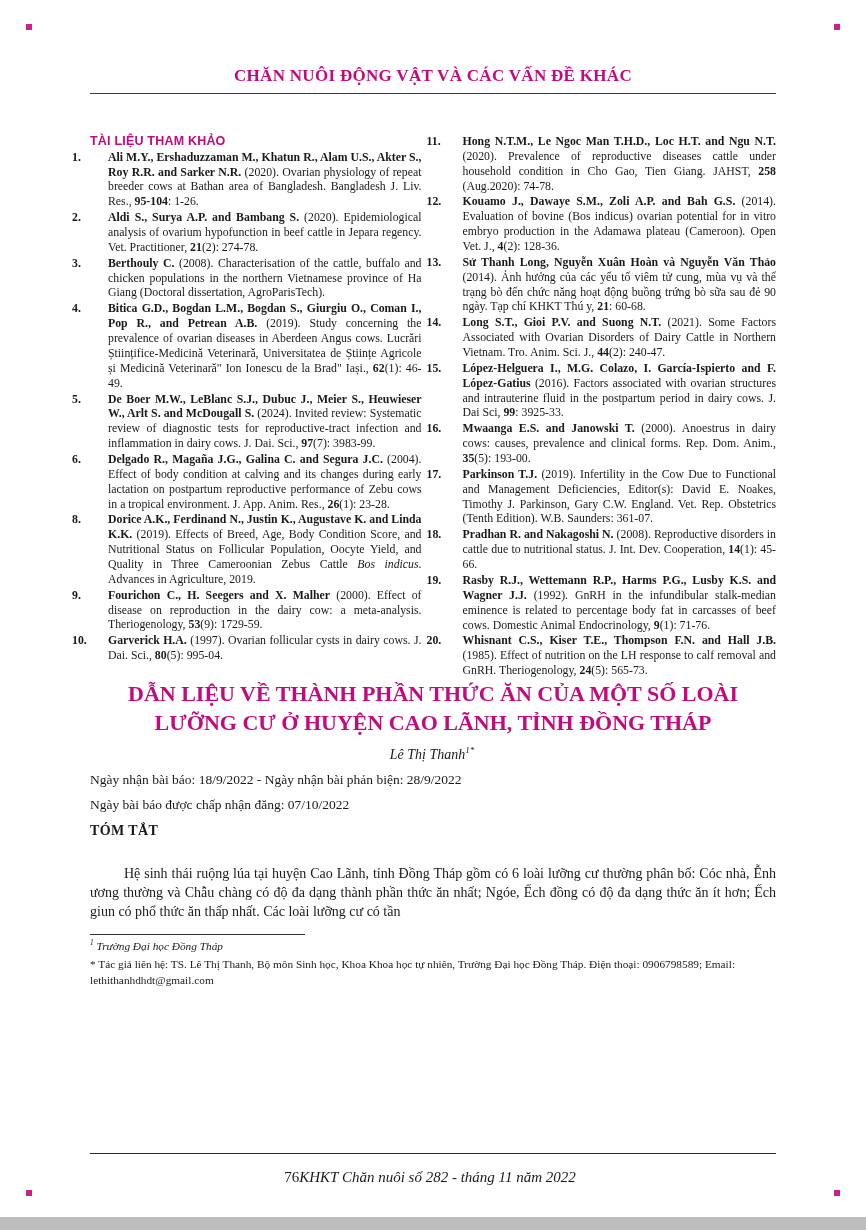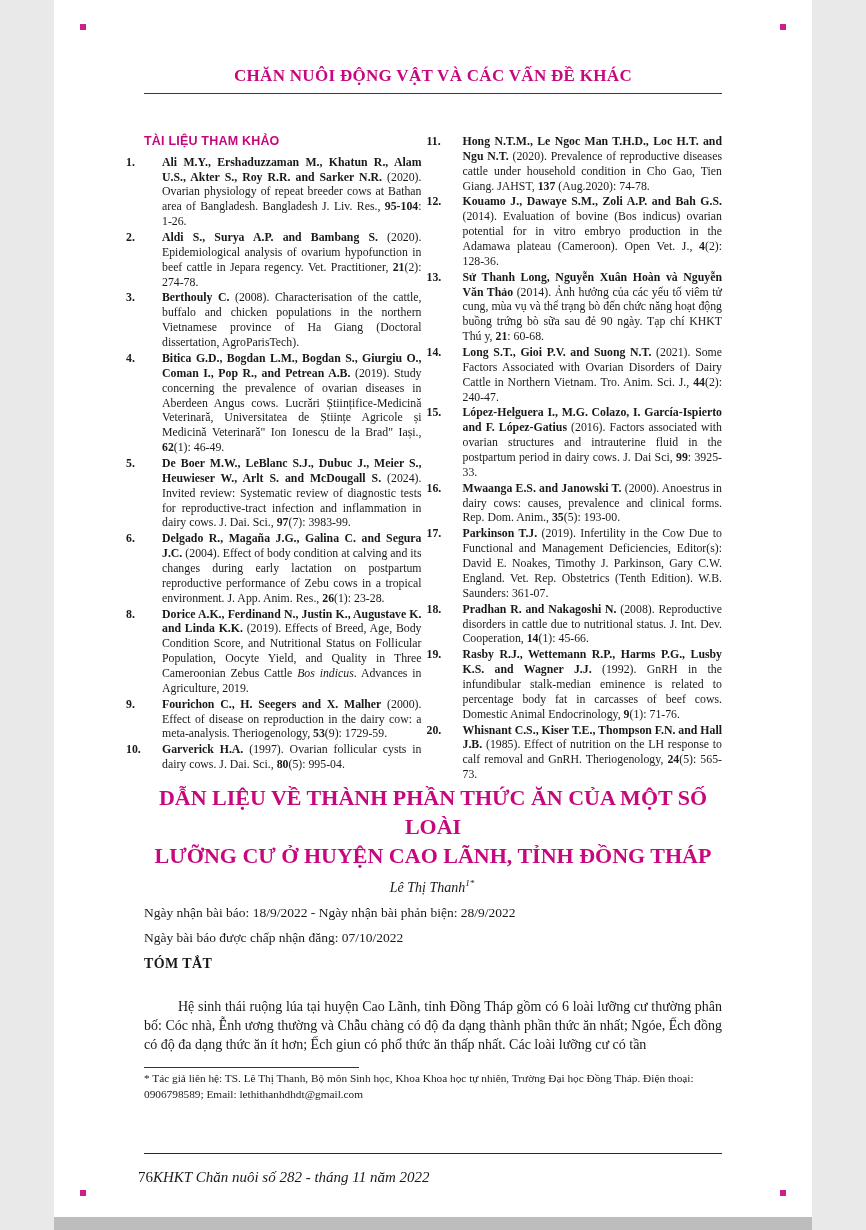--- a/index.html
+++ b/index.html
@@ -1,38 +1,38 @@
 <!DOCTYPE html>
 <html style="--accent: #c6077e;"><head>
 <meta charset="utf-8">
 <style>
   :root { --accent: #c6077e; }
   * { margin:0; padding:0; box-sizing:border-box; }
   html,body { background:#e9e9e9; }
   .page {
-    position:relative; width:758px; height:1230px; margin:0 auto;
+    position:relative; width:866px; height:1230px; margin:0 auto;
     background:#ffffff; overflow:hidden;
     padding:0 90px;
     font-family:"Liberation Serif", serif; color:#191919;
   }
   .corner-mark { position:absolute; width:6px; height:6px; background:var(--accent); opacity:.9; }
   .tl{ left:26px; top:24px; } .tr{ right:26px; top:24px; }
   .bl{ left:26px; bottom:34px; } .br{ right:26px; bottom:34px; }
 
   .running-head {
     padding-top:66px; text-align:center; color:var(--accent);
     font-weight:700; font-size:17px; letter-spacing:.3px;
   }
   .head-rule { border-top:1.5px solid #3a3a3a; margin-top:7px; }
 
   .columns { display:flex; gap:23px; margin-top:40px; }
   .col { flex:1; font-size:11.8px; line-height:1.26; text-align:justify; }
   .ref-heading {
     font-family:"Liberation Sans", sans-serif; font-weight:700; font-size:12.5px;
-    color:var(--accent); margin-bottom:5px; letter-spacing:.2px;
+    color:var(--accent); letter-spacing:.2px;
   }
   .ref-item { padding-left:18px; text-indent:-18px; margin-bottom:1px; }
   .ref-num { font-weight:700; display:inline-block; min-width:18px; }
   .seg-b { font-weight:700; }
   .seg-i { font-style:italic; }
 
   .article-title {
     text-align:center; color:var(--accent);
     font-weight:700; font-size:22px; line-height:1.32;
   }
@@ -41,21 +41,21 @@
   .abstract-heading { text-align:left; font-weight:700; font-size:14px; margin-top:10px; letter-spacing:.4px; }
   .abstract { margin-top:25px; font-size:14px; line-height:1.36; text-align:justify; text-indent:34px; }
 
   .fn-sep { width:215px; border-top:1px solid #333; margin-top:13px; }
   .footnote { font-size:11.3px; line-height:1.4; margin-top:3px; }
   .fn1 { font-style:italic; }
 
   .footer-rule { position:absolute; left:90px; right:90px; bottom:76px; border-top:1.5px solid #2a2a2a; }
   .footer {
     position:absolute; left:84px; right:90px; bottom:44px;
-    display:flex; justify-content:flex-start; font-size:15px;
+    display:flex; justify-content:center; font-size:15px;
   }
   .journal { font-style:italic; }
   .scan-strip { position:absolute; left:0; right:0; bottom:0; height:13px; background:#bdbdbd; }
   sup { font-size:.65em; }
 </style>
 </head>
 <body>
 
 <div class="page">
   <div class="corner-mark tl"></div>
@@ -76,21 +76,21 @@
           <div class="ref-item"><span class="ref-num">4.</span><span class="seg-b">Bitica G.D., Bogdan L.M., Bogdan S., Giurgiu O., Coman I., Pop R., and Petrean A.B.</span><span> (2019). Study concerning the prevalence of ovarian diseases in Aberdeen Angus cows. Lucrări Științifice-Medicină Veterinară, Universitatea de Științe Agricole și Medicină Veterinară" Ion Ionescu de la Brad" Iași., </span><span class="seg-b">62</span><span>(1): 46-49.</span></div>
           <div class="ref-item"><span class="ref-num">5.</span><span class="seg-b">De Boer M.W., LeBlanc S.J., Dubuc J., Meier S., Heuwieser W., Arlt S. and McDougall S.</span><span> (2024). Invited review: Systematic review of diagnostic tests for reproductive-tract infection and inflammation in dairy cows. J. Dai. Sci., </span><span class="seg-b">97</span><span>(7): 3983-99.</span></div>
           <div class="ref-item"><span class="ref-num">6.</span><span class="seg-b">Delgado R., Magaña J.G., Galina C. and Segura J.C.</span><span> (2004). Effect of body condition at calving and its changes during early lactation on postpartum reproductive performance of Zebu cows in a tropical environment. J. App. Anim. Res., </span><span class="seg-b">26</span><span>(1): 23-28.</span></div>
           <div class="ref-item"><span class="ref-num">8.</span><span class="seg-b">Dorice A.K., Ferdinand N., Justin K., Augustave K. and Linda K.K.</span><span> (2019). Effects of Breed, Age, Body Condition Score, and Nutritional Status on Follicular Population, Oocyte Yield, and Quality in Three Cameroonian Zebus Cattle </span><span class="seg-i">Bos indicus</span><span>. Advances in Agriculture, 2019.</span></div>
           <div class="ref-item"><span class="ref-num">9.</span><span class="seg-b">Fourichon C., H. Seegers and X. Malher</span><span> (2000). Effect of disease on reproduction in the dairy cow: a meta-analysis. Theriogenology, </span><span class="seg-b">53</span><span>(9): 1729-59.</span></div>
           <div class="ref-item"><span class="ref-num">10.</span><span class="seg-b">Garverick H.A.</span><span> (1997). Ovarian follicular cysts in dairy cows. J. Dai. Sci., </span><span class="seg-b">80</span><span>(5): 995-04.</span></div>
         </div>
     </div>
     <div class="col">
       <div id="refs-right">
-          <div class="ref-item"><span class="ref-num">11.</span><span class="seg-b">Hong N.T.M., Le Ngoc Man T.H.D., Loc H.T. and Ngu N.T.</span><span> (2020). Prevalence of reproductive diseases cattle under household condition in Cho Gao, Tien Giang. JAHST, </span><span class="seg-b">137</span><span> (Aug.2020): 74-78.</span></div>
+          <div class="ref-item"><span class="ref-num">11.</span><span class="seg-b">Hong N.T.M., Le Ngoc Man T.H.D., Loc H.T. and Ngu N.T.</span><span> (2020). Prevalence of reproductive diseases cattle under household condition in Cho Gao, Tien Giang. JAHST, </span><span class="seg-b">258</span><span> (Aug.2020): 74-78.</span></div>
           <div class="ref-item"><span class="ref-num">12.</span><span class="seg-b">Kouamo J., Dawaye S.M., Zoli A.P. and Bah G.S.</span><span> (2014). Evaluation of bovine (Bos indicus) ovarian potential for in vitro embryo production in the Adamawa plateau (Cameroon). Open Vet. J., </span><span class="seg-b">4</span><span>(2): 128-36.</span></div>
           <div class="ref-item"><span class="ref-num">13.</span><span class="seg-b">Sử Thanh Long, Nguyễn Xuân Hoàn và Nguyễn Văn Thảo</span><span> (2014). Ảnh hưởng của các yếu tố viêm tử cung, mùa vụ và thể trạng bò đến chức năng hoạt động buồng trứng bò sữa sau đẻ 90 ngày. Tạp chí KHKT Thú y, </span><span class="seg-b">21</span><span>: 60-68.</span></div>
           <div class="ref-item"><span class="ref-num">14.</span><span class="seg-b">Long S.T., Gioi P.V. and Suong N.T.</span><span> (2021). Some Factors Associated with Ovarian Disorders of Dairy Cattle in Northern Vietnam. Tro. Anim. Sci. J., </span><span class="seg-b">44</span><span>(2): 240-47.</span></div>
           <div class="ref-item"><span class="ref-num">15.</span><span class="seg-b">López-Helguera I., M.G. Colazo, I. García-Ispierto and F. López-Gatius</span><span> (2016). Factors associated with ovarian structures and intrauterine fluid in the postpartum period in dairy cows. J. Dai Sci, </span><span class="seg-b">99</span><span>: 3925-33.</span></div>
           <div class="ref-item"><span class="ref-num">16.</span><span class="seg-b">Mwaanga E.S. and Janowski T.</span><span> (2000). Anoestrus in dairy cows: causes, prevalence and clinical forms. Rep. Dom. Anim., </span><span class="seg-b">35</span><span>(5): 193-00.</span></div>
           <div class="ref-item"><span class="ref-num">17.</span><span class="seg-b">Parkinson T.J.</span><span> (2019). Infertility in the Cow Due to Functional and Management Deficiencies, Editor(s): David E. Noakes, Timothy J. Parkinson, Gary C.W. England. Vet. Rep. Obstetrics (Tenth Edition). W.B. Saunders: 361-07.</span></div>
           <div class="ref-item"><span class="ref-num">18.</span><span class="seg-b">Pradhan R. and Nakagoshi N.</span><span> (2008). Reproductive disorders in cattle due to nutritional status. J. Int. Dev. Cooperation, </span><span class="seg-b">14</span><span>(1): 45-66.</span></div>
           <div class="ref-item"><span class="ref-num">19.</span><span class="seg-b">Rasby R.J., Wettemann R.P., Harms P.G., Lusby K.S. and Wagner J.J.</span><span> (1992). GnRH in the infundibular stalk-median eminence is related to percentage body fat in carcasses of beef cows. Domestic Animal Endocrinology, </span><span class="seg-b">9</span><span>(1): 71-76.</span></div>
           <div class="ref-item"><span class="ref-num">20.</span><span class="seg-b">Whisnant C.S., Kiser T.E., Thompson F.N. and Hall J.B.</span><span> (1985). Effect of nutrition on the LH response to calf removal and GnRH. Theriogenology, </span><span class="seg-b">24</span><span>(5): 565-73.</span></div>
         </div>
@@ -106,20 +106,21 @@
     <span>Lê Thị Thanh</span><sup>1*</sup>
   </div>
 
   <div class="date-line">Ngày nhận bài báo: 18/9/2022 - Ngày nhận bài phản biện: 28/9/2022</div>
   <div class="date-line">Ngày bài báo được chấp nhận đăng: 07/10/2022</div>
 
   <div class="abstract-heading">TÓM TẮT</div>
   <p class="abstract">Hệ sinh thái ruộng lúa tại huyện Cao Lãnh, tỉnh Đồng Tháp gồm có 6 loài lưỡng cư thường phân bố: Cóc nhà, Ễnh ương thường và Chẫu chàng có độ đa dạng thành phần thức ăn nhất; Ngóe, Ếch đồng có độ đa dạng thức ăn ít hơn; Ếch giun có phổ thức ăn thấp nhất. Các loài lưỡng cư có tần</p>
 
   <div class="fn-sep"></div>
+  <div class="footnote fn1"><sup>1</sup><span> Trường Đại học Đồng Tháp</span></div>
   <div class="footnote">* Tác giả liên hệ: TS. Lê Thị Thanh, Bộ môn Sinh học, Khoa Khoa học tự nhiên, Trường Đại học Đồng Tháp. Điện thoại: 0906798589; Email: lethithanhdhdt@gmail.com</div>
 
   <div class="footer-rule"></div>
   <div class="footer">
     <span>76</span>
     <span class="journal">KHKT Chăn nuôi số 282 - tháng 11 năm 2022</span>
   </div>
   <div class="scan-strip"></div>
 </div>
 

